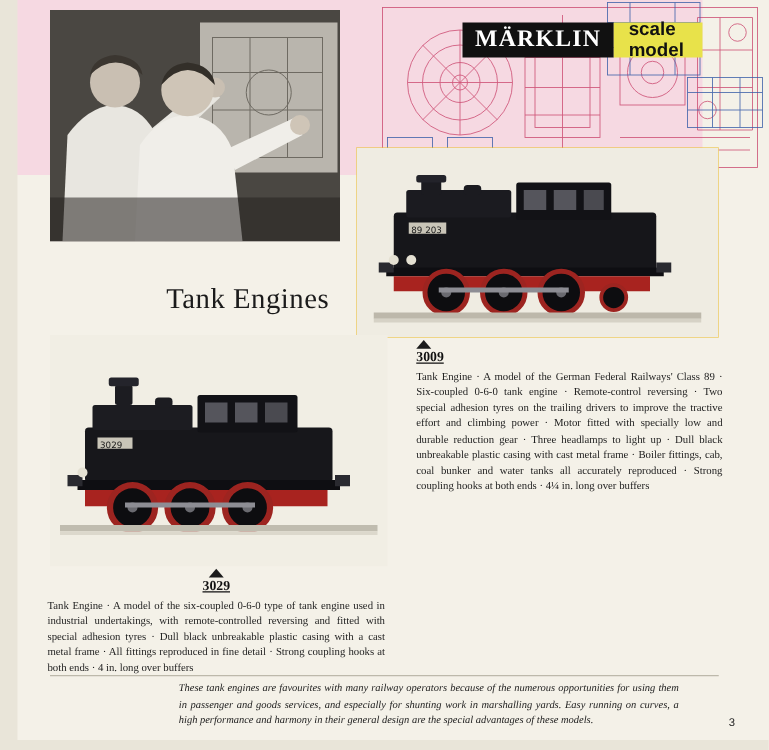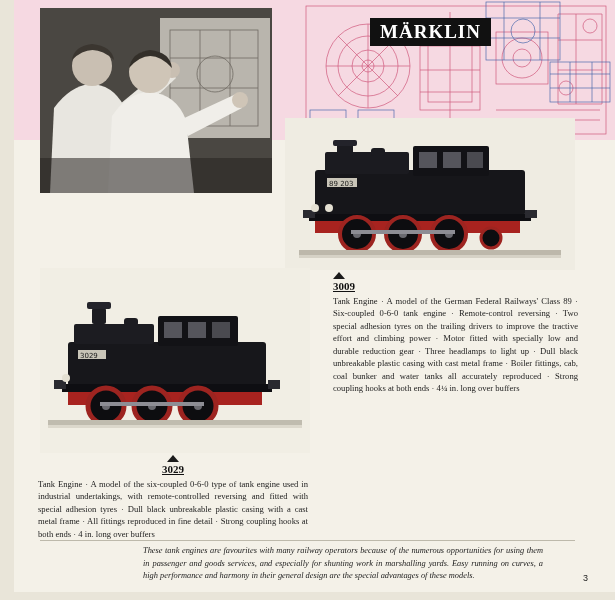--- a/index.html
+++ b/index.html
@@ -10,21 +10,21 @@
     overflow:hidden;
     position:relative;
   }
   .page{
     position:absolute;inset:0;
     background:#f4f1e8;
   }
 
   
   .top-band{
-    position:absolute;left:0;top:0;width:615px;height:140px;
+    position:absolute;left:0;top:0;width:562px;height:140px;
     background:#f6d9e2;
   }
   .top-band .blue-grid{
     position:absolute;left:300px;top:0;width:315px;height:140px;
     overflow:hidden;
   }
 
   
   .photo{
     position:absolute;left:40px;top:8px;width:232px;height:185px;
@@ -168,20 +168,21 @@
           <path d="M250 74 H310 M250 88 H310 M270 62 V102 M292 62 V102"></path>
           <path d="M2 120 H130 M2 132 H130"></path>
           <rect x="10" y="110" width="36" height="26"></rect>
           <rect x="58" y="110" width="36" height="26"></rect>
         </g>
       </svg>
     </div>
 
     <div class="logo-wrap">
       <div class="logo-black">MÄRKLIN</div>
+      <div class="logo-yellow">scale model</div>
     </div>
   </div>
 
   <div class="photo">
     <svg width="232" height="185" viewBox="0 0 232 185">
       <rect width="232" height="185" fill="#2b2926"></rect>
       <rect x="0" y="0" width="232" height="185" fill="#4a4742"></rect>
 
       <rect x="120" y="10" width="110" height="120" fill="#b9b5ad"></rect>
       <g stroke="#6e6a62" stroke-width="0.8" fill="none">
@@ -200,20 +201,21 @@
       <path d="M68 185 L72 108 Q88 84 110 84 Q136 86 146 112 L154 185 Z" fill="#f0eee9"></path>
       <circle cx="110" cy="64" r="21" fill="#cfc5b7"></circle>
       <path d="M89 60 Q110 36 132 60 Q130 44 110 42 Q92 44 89 60 Z" fill="#332f29"></path>
       <path d="M140 112 L196 86 L202 100 L148 128 Z" fill="#f0eee9"></path>
       <circle cx="200" cy="92" r="8" fill="#cfc5b7"></circle>
 
       <rect x="0" y="150" width="232" height="35" fill="#262320" opacity="0.55"></rect>
     </svg>
   </div>
 
+  <div class="tank-engines-title">Tank Engines</div>
 
   <div class="loco-right">
     <svg width="290" height="152" viewBox="0 0 290 152">
       <rect width="290" height="152" fill="#efece2"></rect>
 
       <g>
         <rect x="30" y="52" width="210" height="46" rx="3" fill="#16161a"></rect>
         <rect x="40" y="34" width="84" height="22" rx="2" fill="#1b1b20"></rect>
         <rect x="128" y="28" width="76" height="30" rx="2" fill="#121216"></rect>
         <rect x="134" y="34" width="18" height="16" fill="#55555c"></rect>

